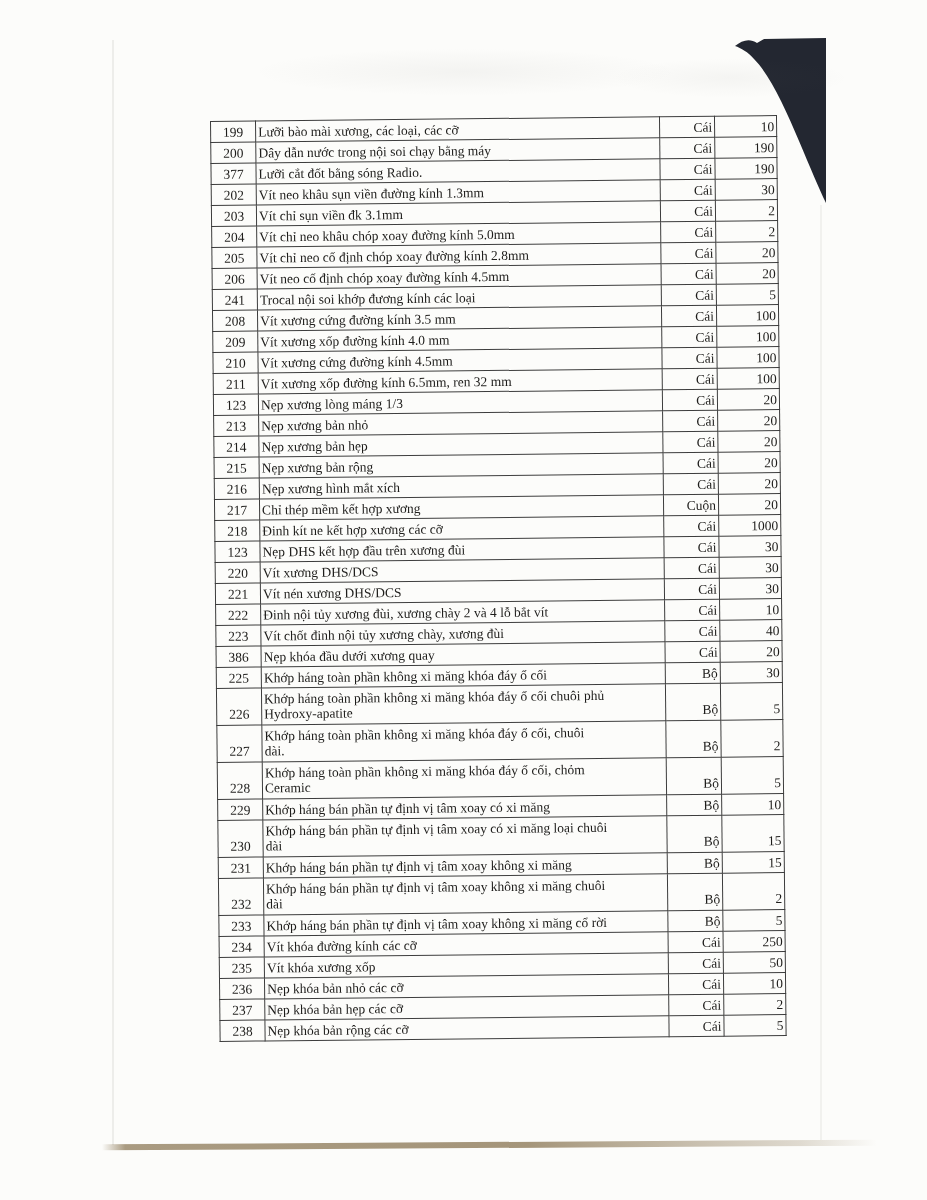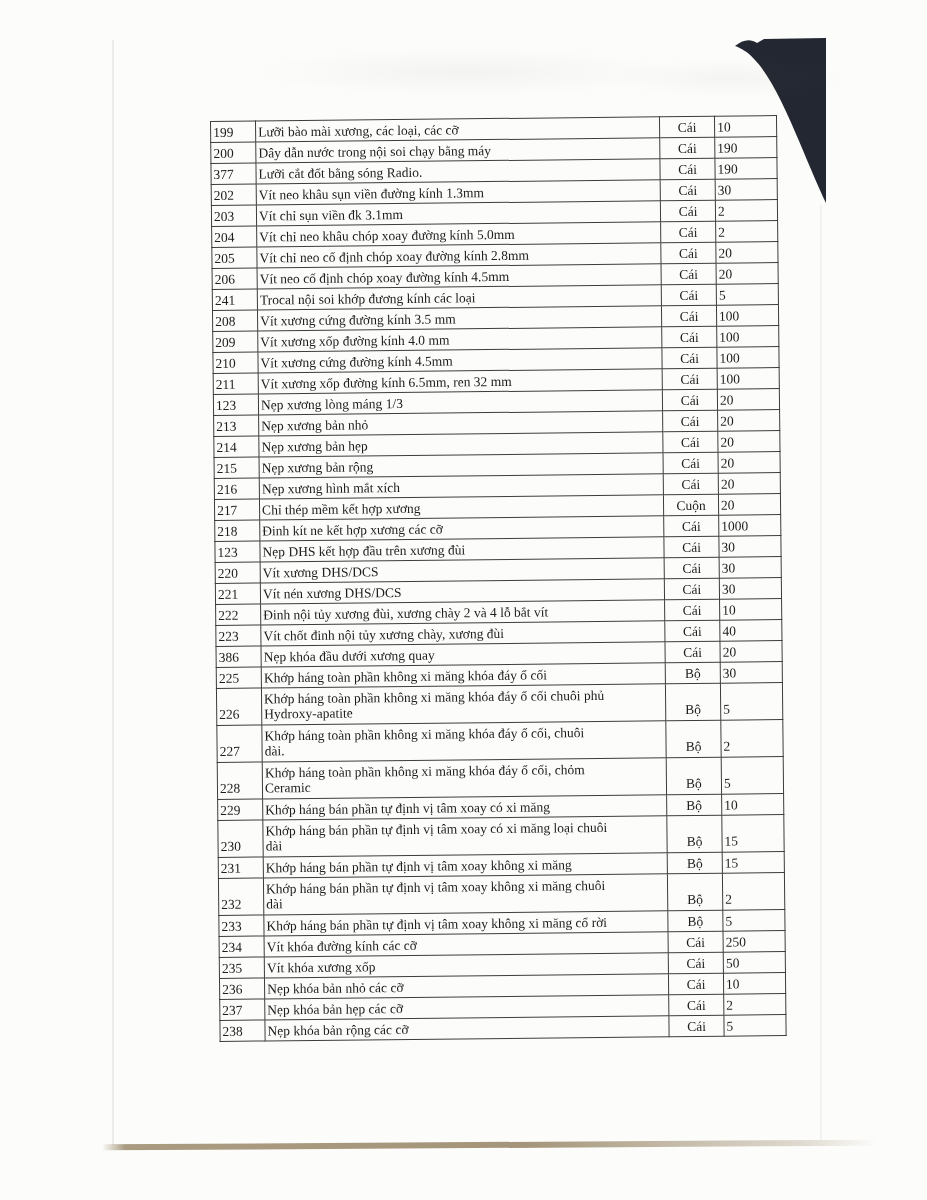--- a/index.html
+++ b/index.html
@@ -37,24 +37,24 @@
   table.items{border-collapse:collapse;width:554px;table-layout:fixed;}
   table.items td{
     border:1px solid var(--table-line);
     height:17px;
     line-height:15px;
     font-size:13.5px;
     vertical-align:bottom;
     padding:1px 2px 2px 2px;
     overflow:hidden;
   }
-  td.stt{width:40px;margin-top:11px;}
+  td.stt{width:40px;text-align:center;margin-top:11px;}
   td.desc{width:399px;text-align:left;padding-left:8px;padding-right:4px;white-space:pre-line;}
-  td.unit{width:50px;text-align:center;font-family:Liberation Serif, serif;}
-  td.qty{width:57px;text-align:left;}
+  td.unit{width:50px;text-align:right;font-family:Liberation Serif, serif;}
+  td.qty{width:57px;text-align:right;}
   tr.tall td{padding-bottom:3px;}
   tr.tall td.desc{padding-top:3px;}
 </style>
 </head>
 <body>
 
 <div class="scan-page">
 
   <svg class="corner-shadow" viewBox="0 0 105 175" xmlns="http://www.w3.org/2000/svg" aria-hidden="true">
     <path style="fill:var(--shadow-wedge)" d="M 10 13 C 17 7 25 5 32 10 L 39 6 L 101 5 L 101 170

